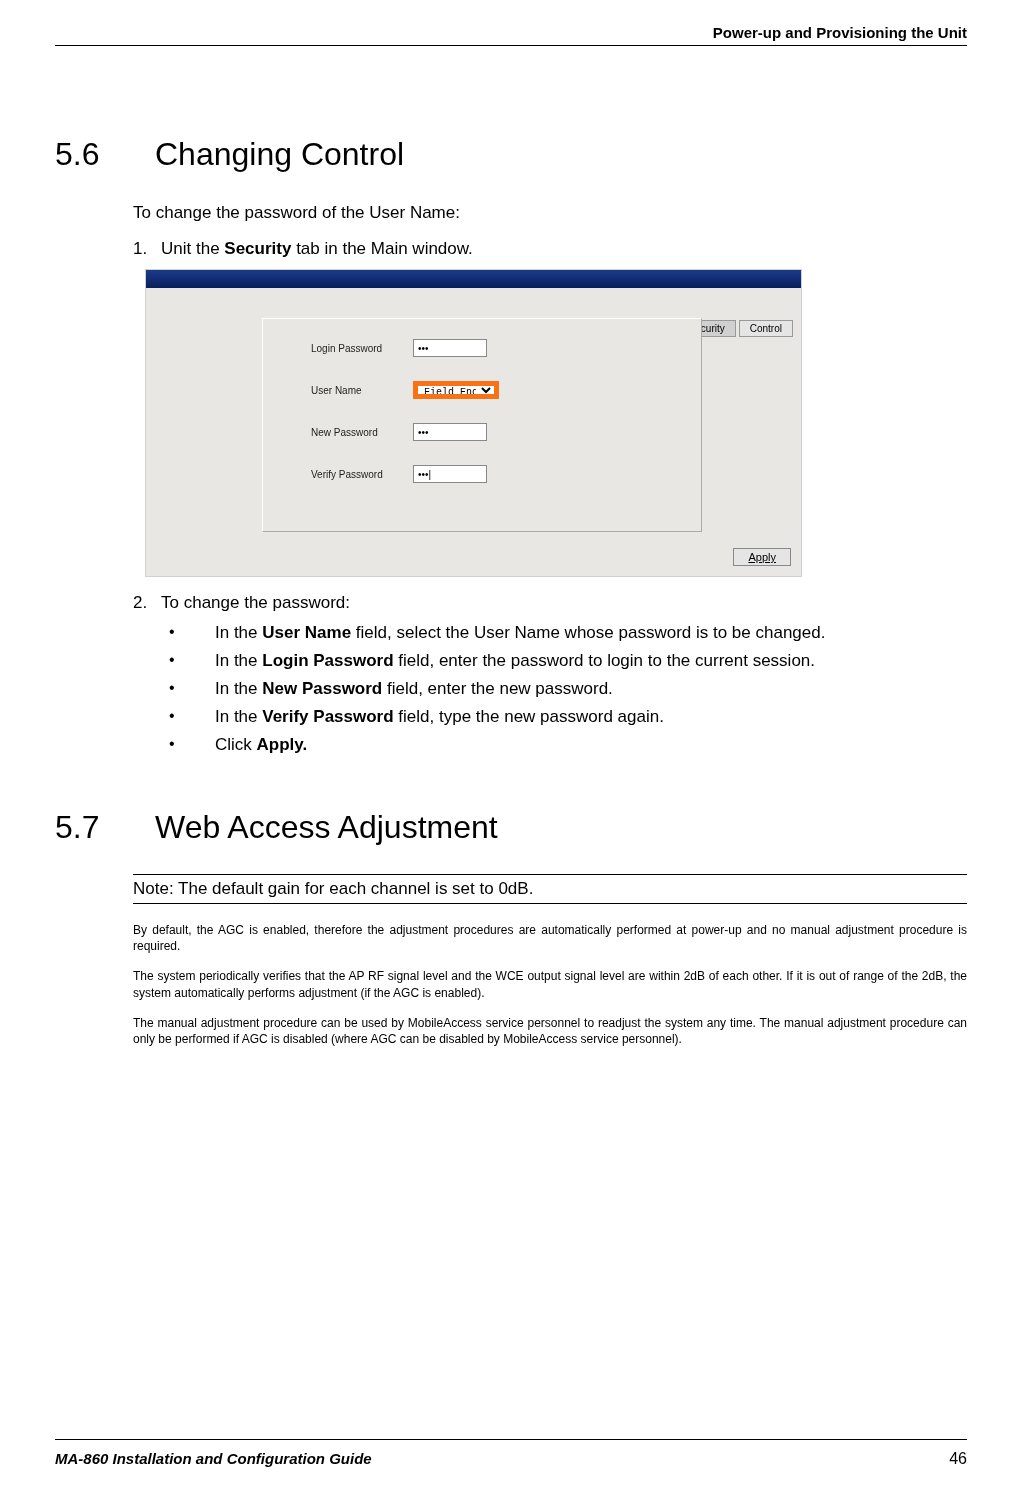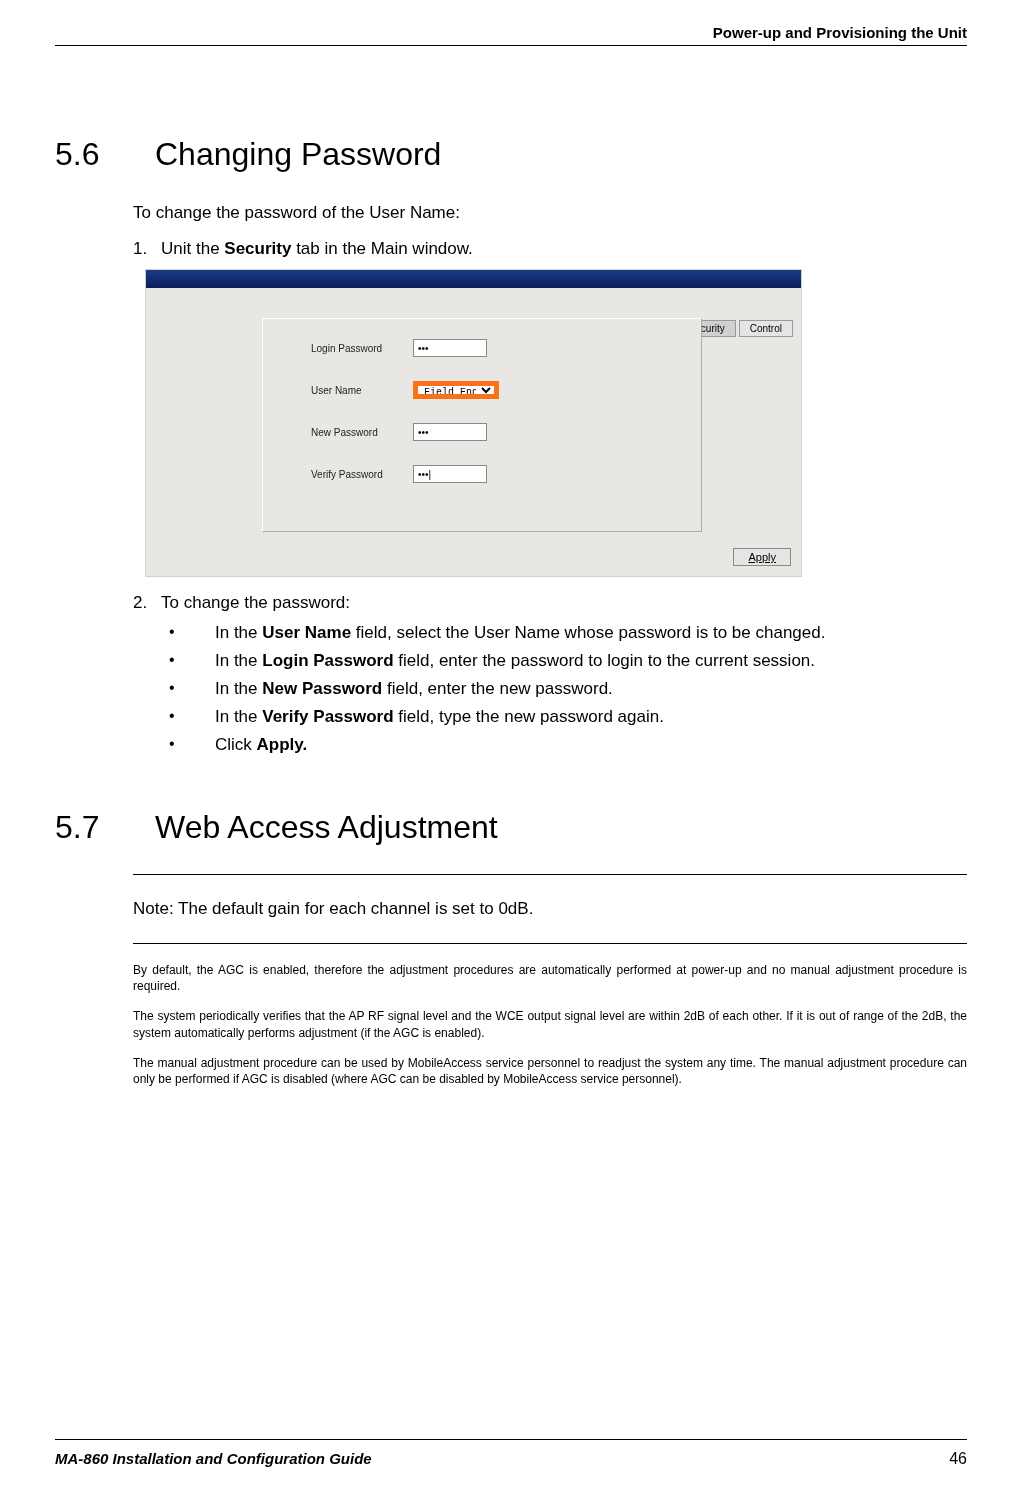--- a/index.html
+++ b/index.html
@@ -167,21 +167,21 @@
       margin-top: 54px;
       margin-bottom: 28px;
     }
     .section-heading-2 .num {
       display: inline-block;
       width: 100px;
     }
     .note-box {
       border-top: 1px solid #000;
       border-bottom: 1px solid #000;
-      padding: 24px 0;
+      padding: 4px 0;
       font-size: 17px;
       margin-bottom: 18px;
     }
     .para {
       font-size: 12px;
       text-align: justify;
       margin-bottom: 14px;
       line-height: 1.35;
     }
     .footer {
@@ -204,21 +204,21 @@
       font-size: 16px;
     }
   </style>
 </head>
 <body>
 
 <div class="page">
   <div class="header-right">Power-up and Provisioning the Unit</div>
 
   <h2 class="section-heading">
-    <span class="num">5.6</span><span>Changing Password</span>
+    <span class="num">5.6</span><span>Changing Control</span>
   </h2>
 
   <div class="body-content">
     <p class="intro">To change the password of the User Name:</p>
 
     <p class="step-line">
       <span class="step-num">1.</span><span>Unit the </span><span class="bold">Security</span><span> tab in the Main window.</span>
     </p>
 
     <div class="screenshot">

